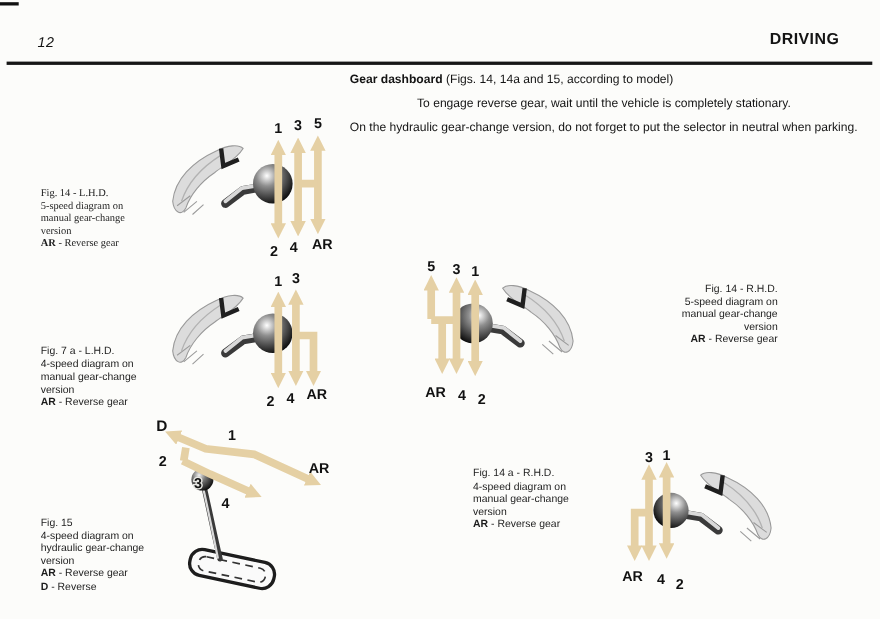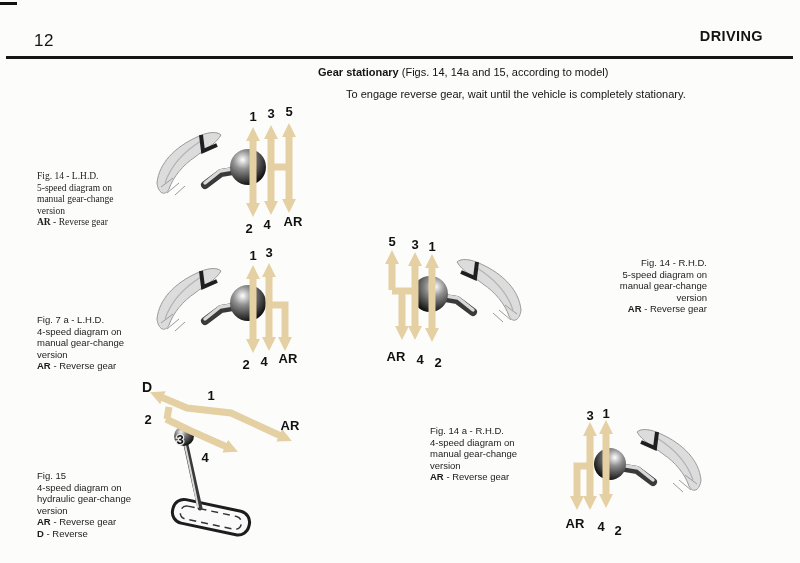--- a/index.html
+++ b/index.html
@@ -4,28 +4,28 @@
 <style>
   html,body{margin:0;padding:0;}
   body{
     width:800px;height:563px;position:relative;overflow:hidden;
     background:#fcfcfa;color:#141414;
     font-family:"Liberation Sans", sans-serif;
   }
   .abs{position:absolute;}
   
   #corner-mark{left:0;top:2px;width:17px;height:3px;background:#111;}
-  #page-num{left:34px;top:31px;font-size:17px;letter-spacing:.5px;}
+  #page-num{left:34px;top:31px;font-size:13px;letter-spacing:.5px;font-style:italic;}
   #page-header{right:37px;top:28px;font-size:14.5px;font-weight:bold;letter-spacing:.4px;}
   #header-rule{left:6px;right:7px;top:56px;height:2.5px;background:#161616;}
   
   #textcol{left:318px;top:65px;width:462px;font-size:11px;line-height:15px;}
   #textcol .heading{margin:0 0 7px 0;}
   #textcol p{margin:0 0 7px 0;text-align:justify;}
-  #textcol p.noj{text-align:left;margin-left:28px;}
+  #textcol p.noj{text-align:center;}
   
   .caption{font-size:9.5px;line-height:11.5px;color:#1c1c1c;width:140px;}
   
   svg text.num{font-family:"Liberation Sans",sans-serif;font-weight:bold;font-size:13px;fill:#111;text-anchor:middle;}
   svg text.halo{paint-order:stroke;stroke:#e8e8e4;stroke-width:2.5px;}
   svg .arrowline{stroke:var(--arrow,#e5d0a4);stroke-width:7;fill:none;}
   svg .ah{fill:var(--arrow,#e5d0a4);}
   svg .scoop{fill:#dcdcdc;stroke:#9a9a9a;stroke-width:1;}
   svg .scoopline{stroke:#b2b2b2;stroke-width:1.2;fill:none;}
   svg .hatch{stroke:#9b9b9b;stroke-width:1;fill:none;}
@@ -35,22 +35,23 @@
 </style>
 </head>
 <body>
 
 <div class="abs" id="corner-mark"></div>
 <div class="abs" id="page-num">12</div>
 <div class="abs" id="page-header">DRIVING</div>
 <div class="abs" id="header-rule"></div>
 
 <div class="abs" id="textcol">
-  <div class="heading"><b>Gear stationary</b> <span>(Figs. 14, 14a and 15, according to model)</span></div>
+  <div class="heading"><b>Gear dashboard</b> <span>(Figs. 14, 14a and 15, according to model)</span></div>
   <p class="noj">To engage reverse gear, wait until the vehicle is completely stationary.</p>
+  <p>On the hydraulic gear-change version, do not forget to put the selector in neutral when parking.</p>
 </div>
 
 <div class="abs" style="left:145px;top:105px;width:185px;height:140px;">
 <svg width="185" height="140" viewBox="0 0 185 140">
   <defs>
     <marker id="m1" markerWidth="2" markerHeight="2" refX="0.3" refY="1" orient="auto-start-reverse" markerUnits="strokeWidth">
           <path class="ah" d="M0,0 L2,1 L0,2 Z"></path>
         </marker>
     <radialGradient id="g1" cx="35%" cy="30%" r="75%">
           <stop offset="0" stop-color="#ffffff"></stop>

